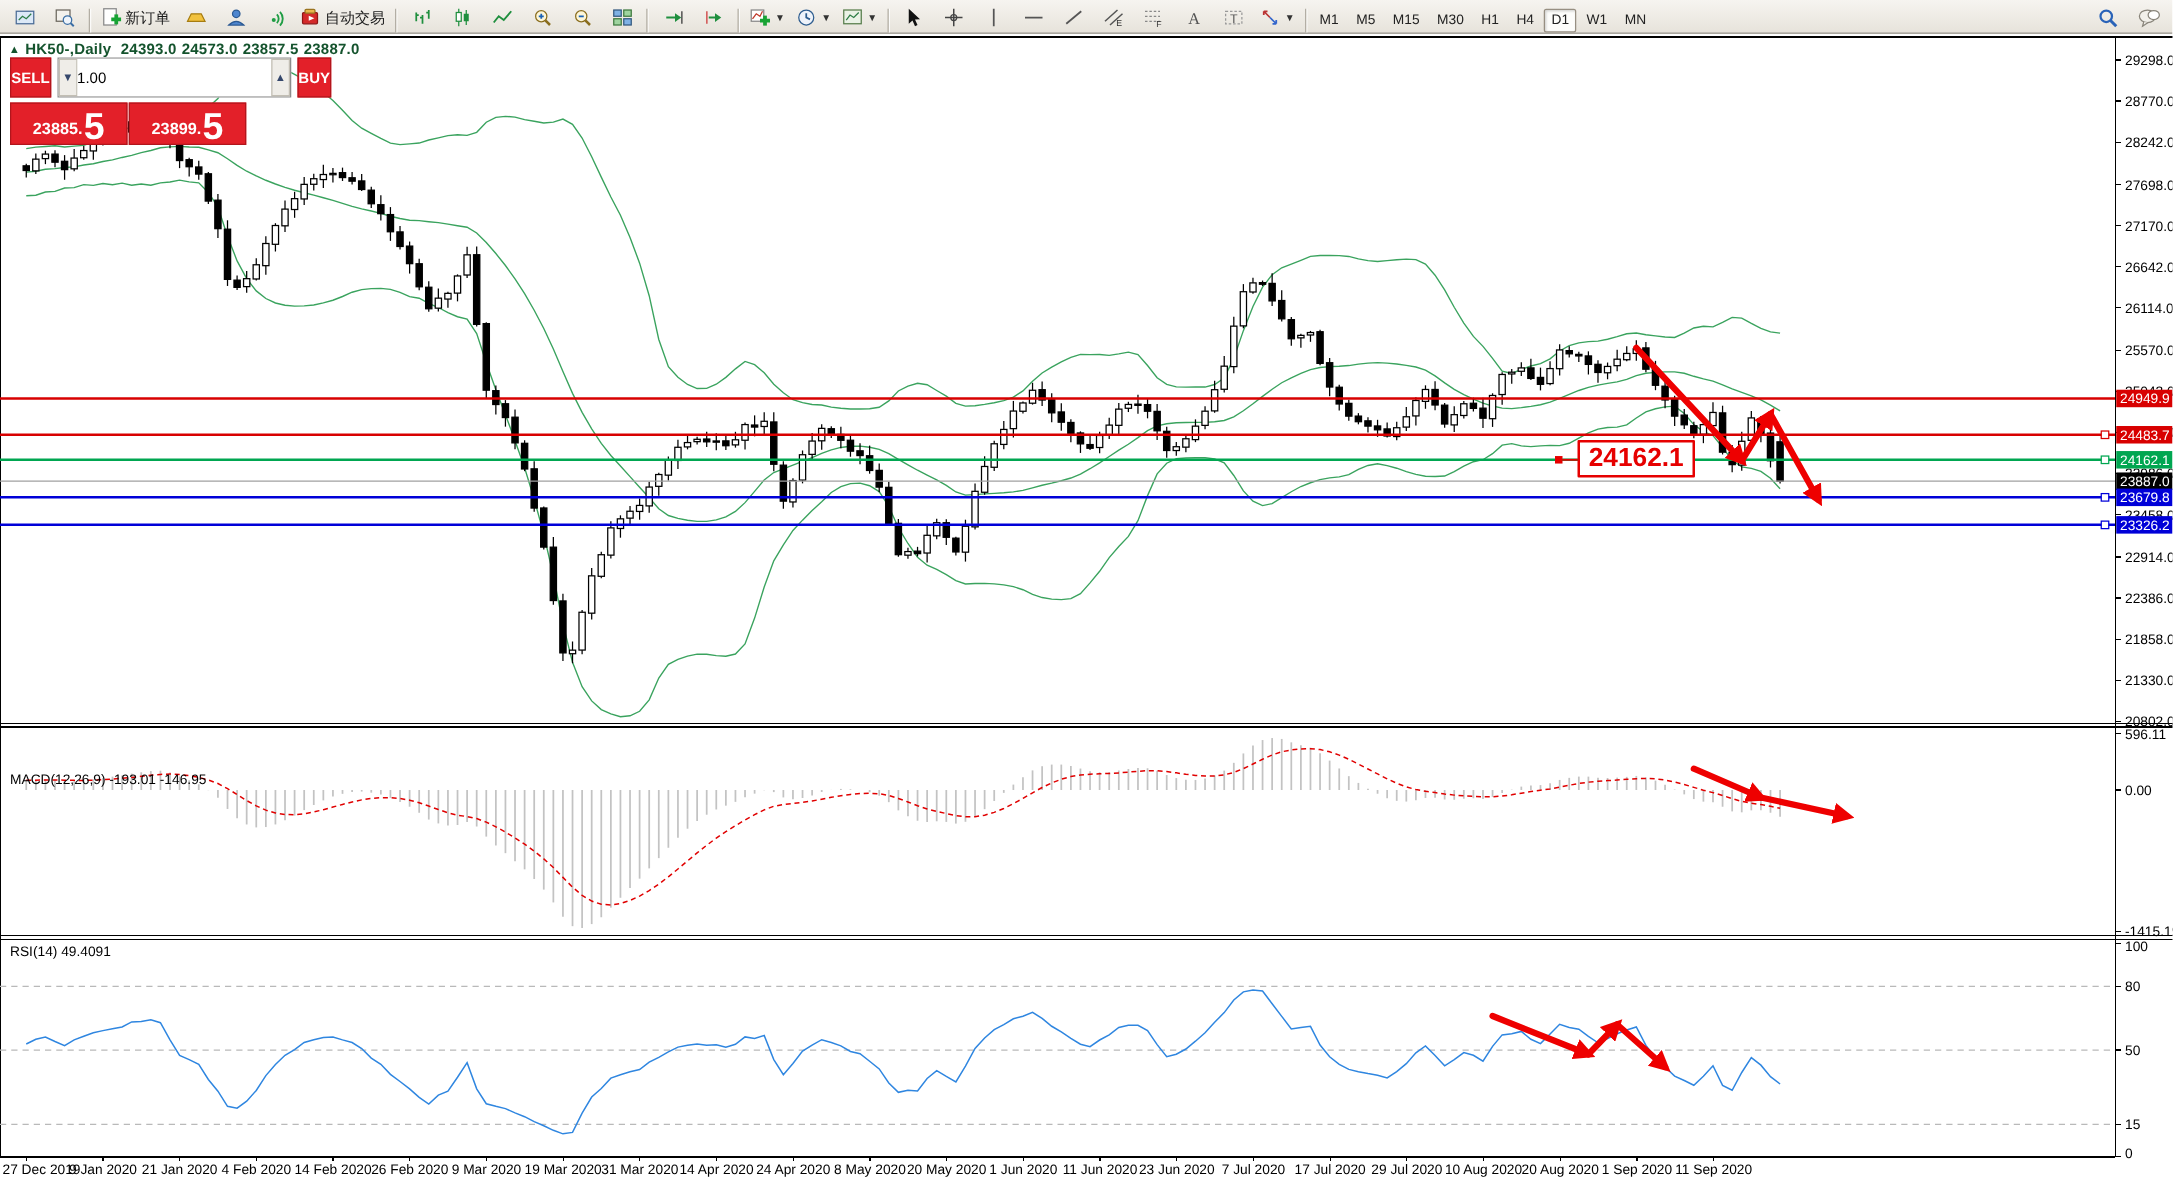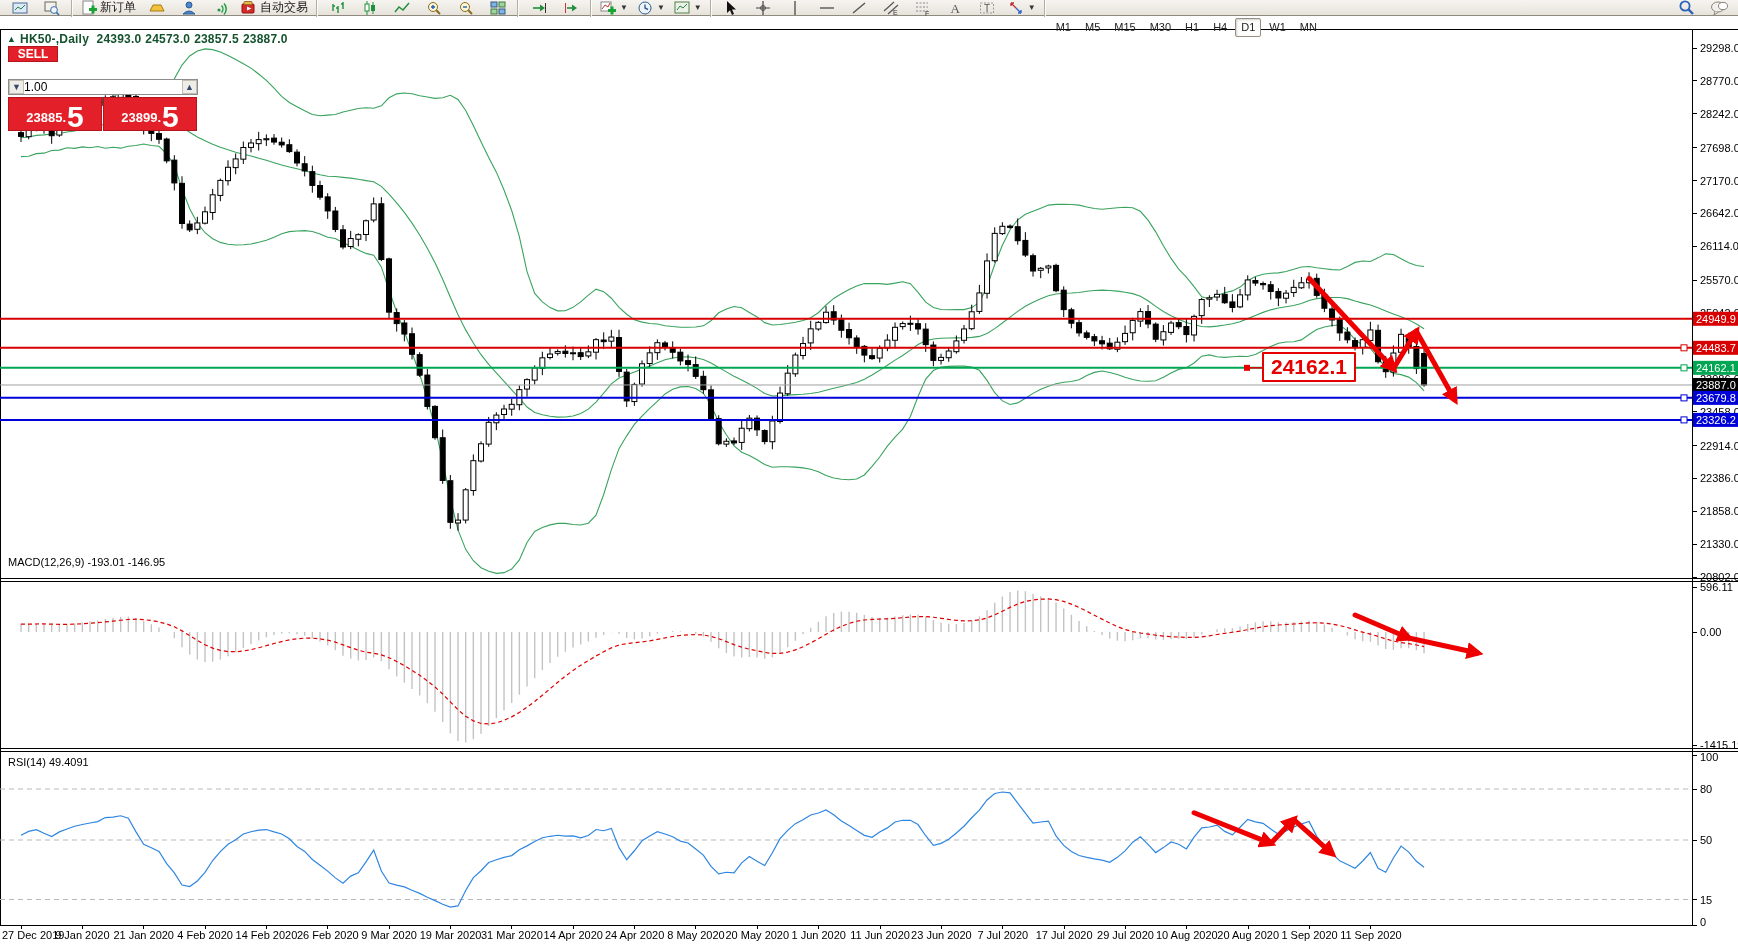--- a/index.html
+++ b/index.html
@@ -2,55 +2,55 @@
 <html><head>
 <meta charset="utf-8">
 <style>
   html,body{margin:0;padding:0;}
   body{
     width:1738px;height:945px;overflow:hidden;background:#ffffff;
     font-family:"Liberation Sans","DejaVu Sans",sans-serif;position:relative;
   }
   
   .toolbar{
-    position:absolute;top:0;left:0;width:1738px;height:16px;box-sizing:border-box;
+    position:absolute;top:0;left:0;width:1738px;height:27px;box-sizing:border-box;
     background:linear-gradient(#f6f4f0,#e7e3db);border-bottom:1px solid #8f8a80;
-    display:flex;align-items:center;padding:0 4px;gap:1px;z-index:40;
+    display:flex;align-items:flex-end;padding:0 4px;gap:1px;z-index:40;
   }
   .tbtn{height:22px;min-width:23px;display:flex;align-items:center;justify-content:center;
     gap:3px;padding:0 3px;border:1px solid transparent;border-radius:2px;font-size:12px;color:#1a1a1a;cursor:default;}
   .tbtn svg{display:block}
   .tlabel{font-size:12px;white-space:nowrap;}
   .tsep{width:1px;height:19px;background:#b3aea4;margin:0 4px 0 3px;box-shadow:1px 0 0 rgba(255,255,255,.8);}
   .caret{font-size:8px;color:#333;margin-left:1px;}
   .tf-group{display:flex;align-items:center;gap:2px;}
   .tf{font-size:11px;color:#222;padding:2px 5px;border:1px solid transparent;border-radius:2px;line-height:13px;margin-top:39px;}
   .tf.active{background:#fdfdfb;border:1px solid #978f82;box-shadow:inset 1px 1px 2px rgba(0,0,0,.18);}
   .tb-spacer{flex:1;}
   
   .hdr{position:absolute;left:7px;top:32px;font-size:12px;font-weight:bold;color:#14532d;z-index:20;letter-spacing:.2px;}
   .hdr .tri{font-size:9px;vertical-align:1px;margin-right:4px;}
   .hdr span{margin-right:4px;}
   
   .oc{position:absolute;left:8px;top:46px;width:190px;z-index:20;}
-  .oc-row1{display:flex;height:32px;gap:17px;flex-direction:column;}
+  .oc-row1{display:flex;height:32px;gap:5px;}
   .btn-sell,.btn-buy{width:50px;background:#e32029;color:#fff;font-weight:bold;font-size:12px;
     display:flex;align-items:center;justify-content:center;border:1px solid #b2151c;box-sizing:border-box;}
   .vol{flex:1;display:flex;background:#fff;border:1px solid #8d8d8d;box-sizing:border-box;}
   .vol-btn{width:15px;background:#efede8;color:#35476b;font-size:9px;line-height:9px;display:flex;
     align-items:center;justify-content:center;border:1px solid #c2beb4;box-sizing:border-box;}
   .vol-input{flex:1;border:none;outline:none;text-align:left;font-size:12px;font-family:inherit;padding:0;min-width:10px;}
-  .oc-row2{display:flex;margin-top:19px;gap:1px;}
+  .oc-row2{display:flex;margin-top:4px;gap:1px;}
   .price-box{width:94px;height:34px;background:#e32029;color:#fff;display:flex;align-items:flex-end;
     justify-content:center;box-sizing:border-box;border:1px solid #b2151c;padding-bottom:0;}
   .price-small{font-size:13px;font-weight:bold;line-height:24px;}
   .price-big{font-size:30px;font-weight:bold;line-height:27px;margin-left:1px;}
   
   .macd-label,.rsi-label{position:absolute;left:8px;font-size:11px;color:#000;z-index:20;}
-  .macd-label{top:556px;}
+  .macd-label{top:618px;}
   .rsi-label{top:756px;}
   
   .callout{position:absolute;left:1262px;top:352px;border:2px solid #e60000;color:#e60000;background:#fff;
     font-size:21px;font-weight:bold;padding:0 7px;line-height:26px;z-index:22;border-radius:1px;}
   svg#chart{position:absolute;left:0;top:0;z-index:1;}
 </style>
 </head>
 <body>
 
 <div class="toolbar">

